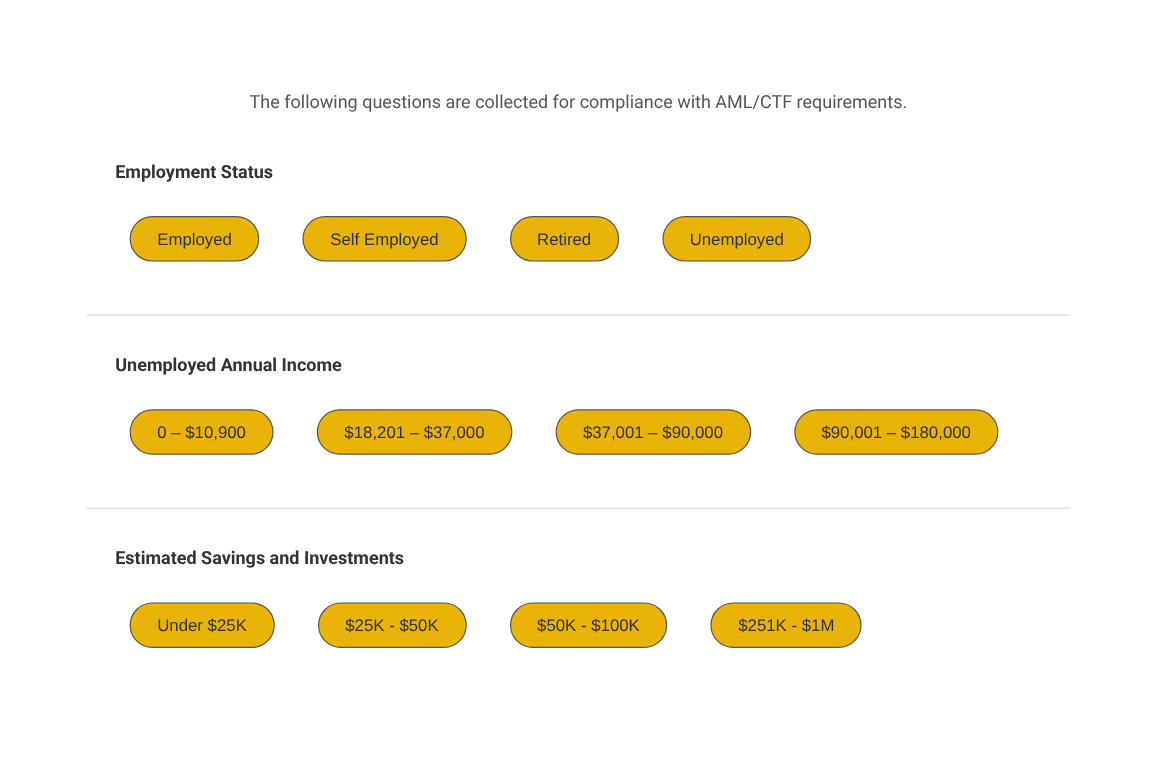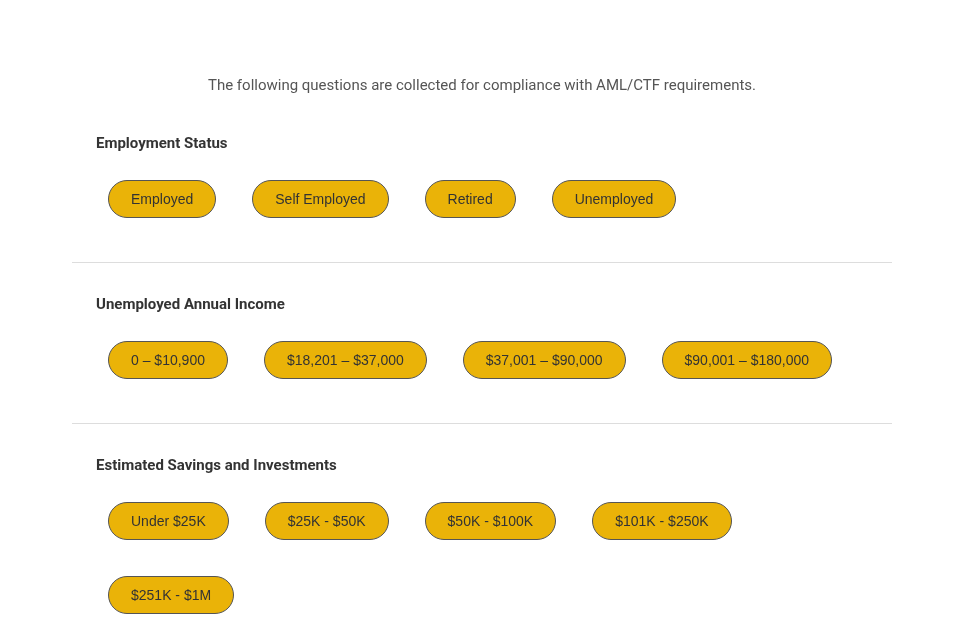--- a/index.html
+++ b/index.html
@@ -89,16 +89,15 @@
 </div>
 
 <hr class="divider">
 
 <div class="section">
   <div class="section-label">Estimated Savings and Investments</div>
   <div class="pill-group">
   <button class="pill">Under $25K</button>
       <button class="pill">$25K - $50K</button>
       <button class="pill">$50K - $100K</button>
-      <button class="pill">$101K - $250K</button>
       <button class="pill">$251K - $1M</button>
     </div>
 </div>
 
 </body></html>

